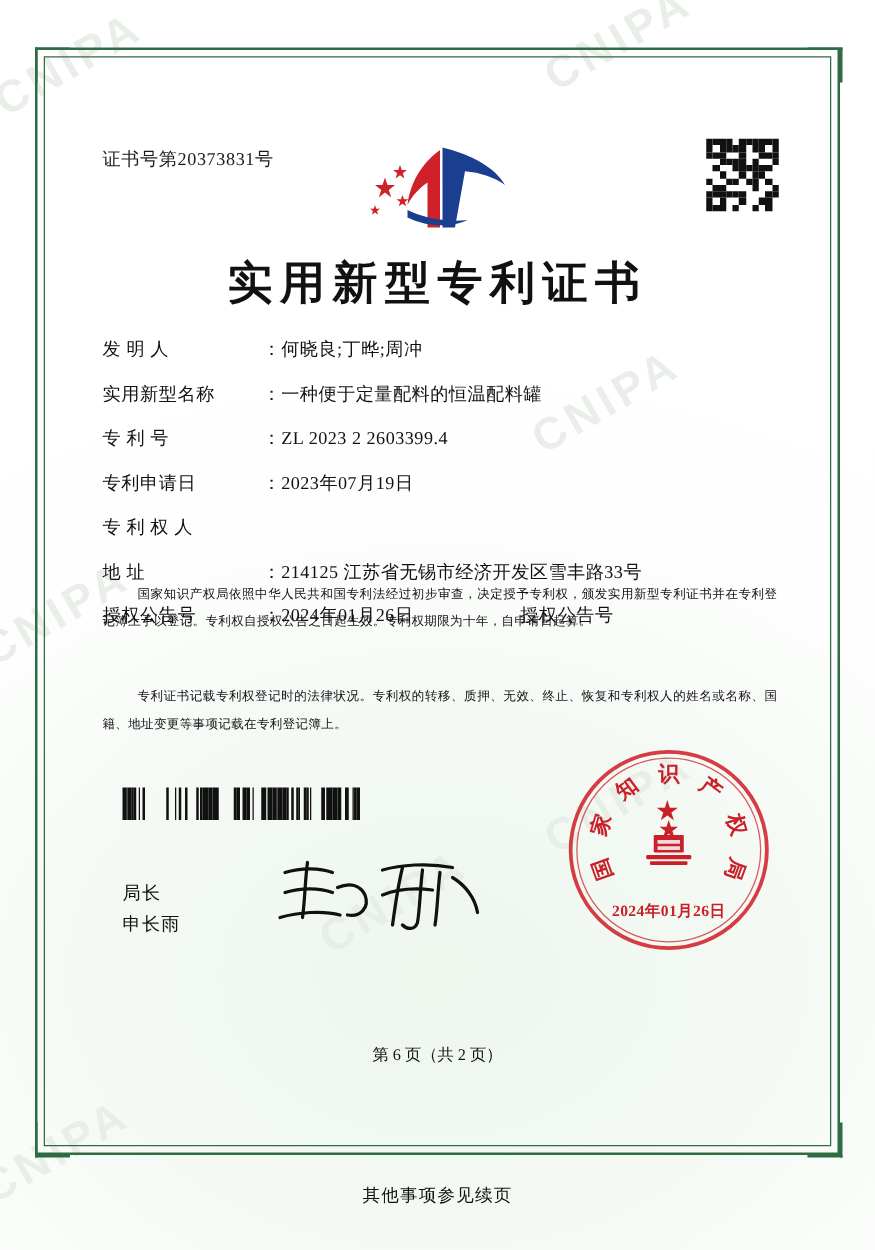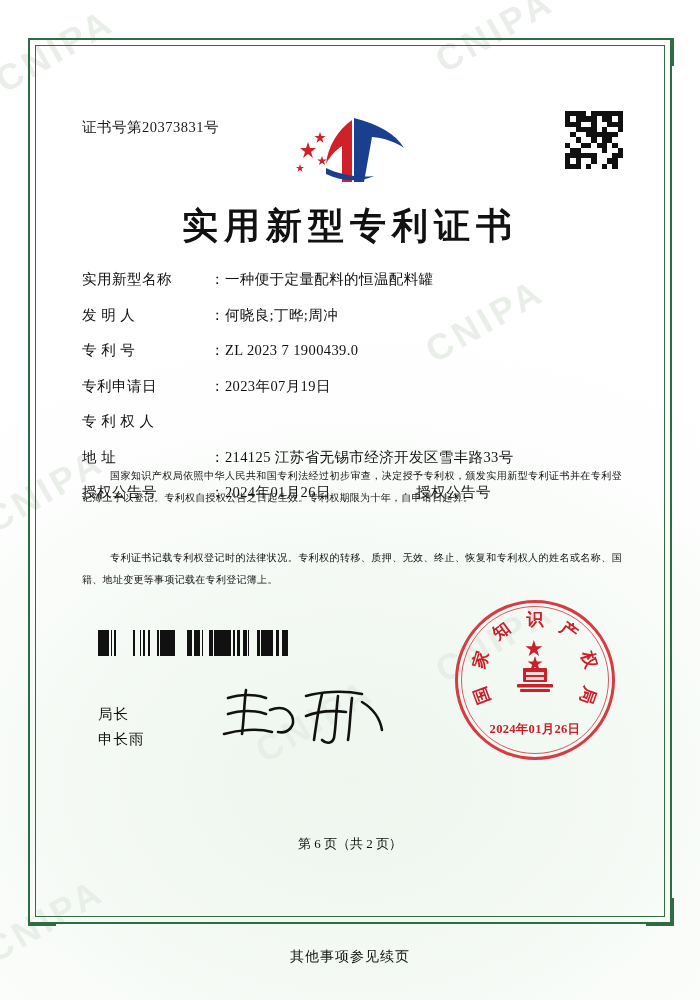--- a/index.html
+++ b/index.html
@@ -435,30 +435,30 @@
           <polygon points="30,44 31.2,47.4 34.8,47.4 31.9,49.6 33,53 30,50.9 27,53 28.1,49.6 25.2,47.4 28.8,47.4"></polygon>
           <polygon points="8,52 9,55 12,55 9.6,56.8 10.5,59.8 8,58 5.5,59.8 6.4,56.8 4,55 7,55"></polygon>
         </g>
       </svg>
     </div>
 
     <div class="title">实用新型专利证书</div>
 
     <div class="fields">
       <div class="row">
+        <div class="label">发 明 人</div>
+        <div class="value"><span>：</span><span>何晓良;丁晔;周冲</span></div>
+      </div>
+      <div class="row">
         <div class="label">实用新型名称</div>
         <div class="value"><span>：</span><span>一种便于定量配料的恒温配料罐</span></div>
       </div>
       <div class="row">
-        <div class="label">发 明 人</div>
-        <div class="value"><span>：</span><span>何晓良;丁晔;周冲</span></div>
-      </div>
-      <div class="row">
         <div class="label">专 利 号</div>
-        <div class="value"><span>：</span><span>ZL 2023 7 1900439.0</span></div>
+        <div class="value"><span>：</span><span>ZL 2023 2 2603399.4</span></div>
       </div>
       <div class="row">
         <div class="label">专利申请日</div>
         <div class="value"><span>：</span><span>2023年07月19日</span></div>
       </div>
       <div class="row">
         <div class="label">专 利 权 人</div>
       </div>
       <div class="row">
         <div class="label">地 址</div>

